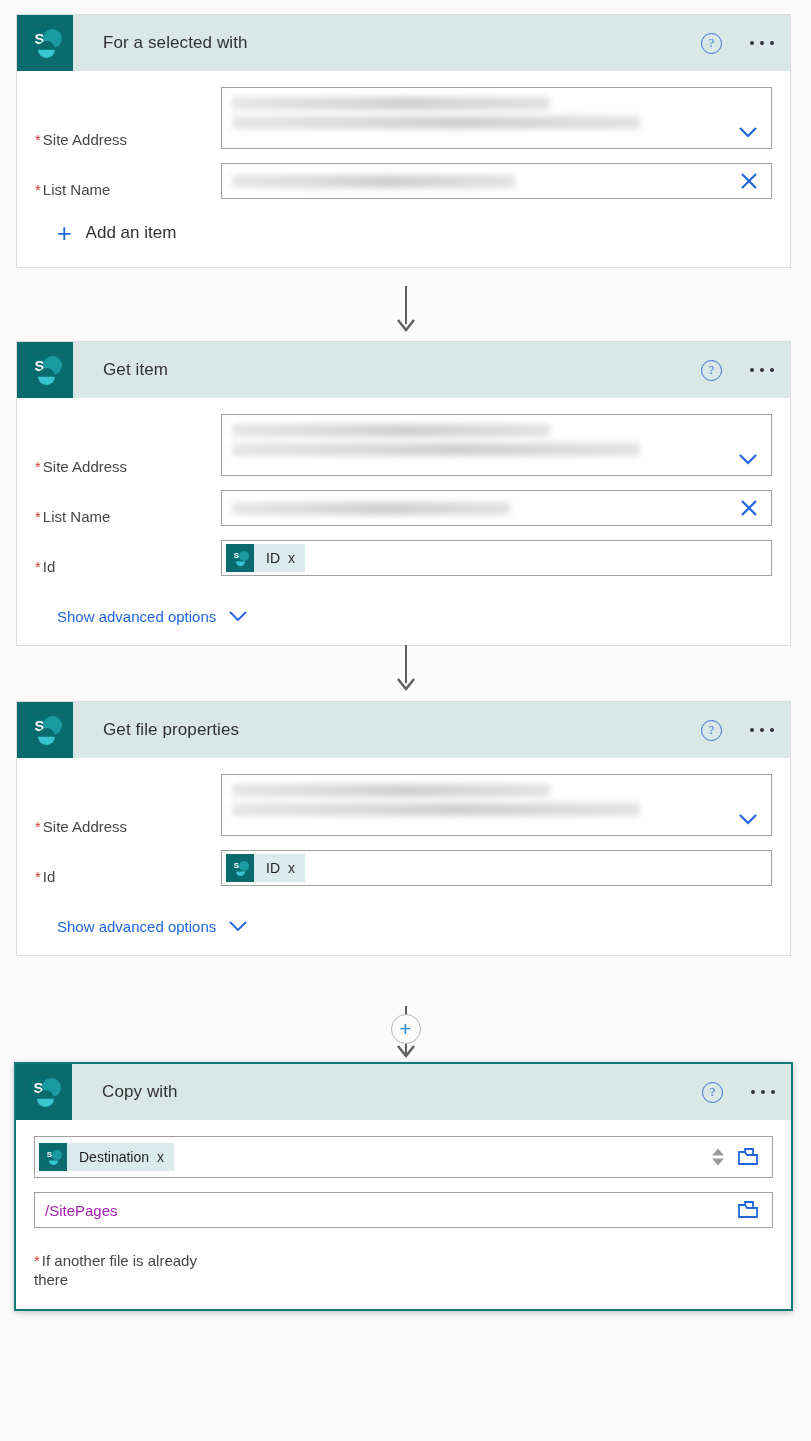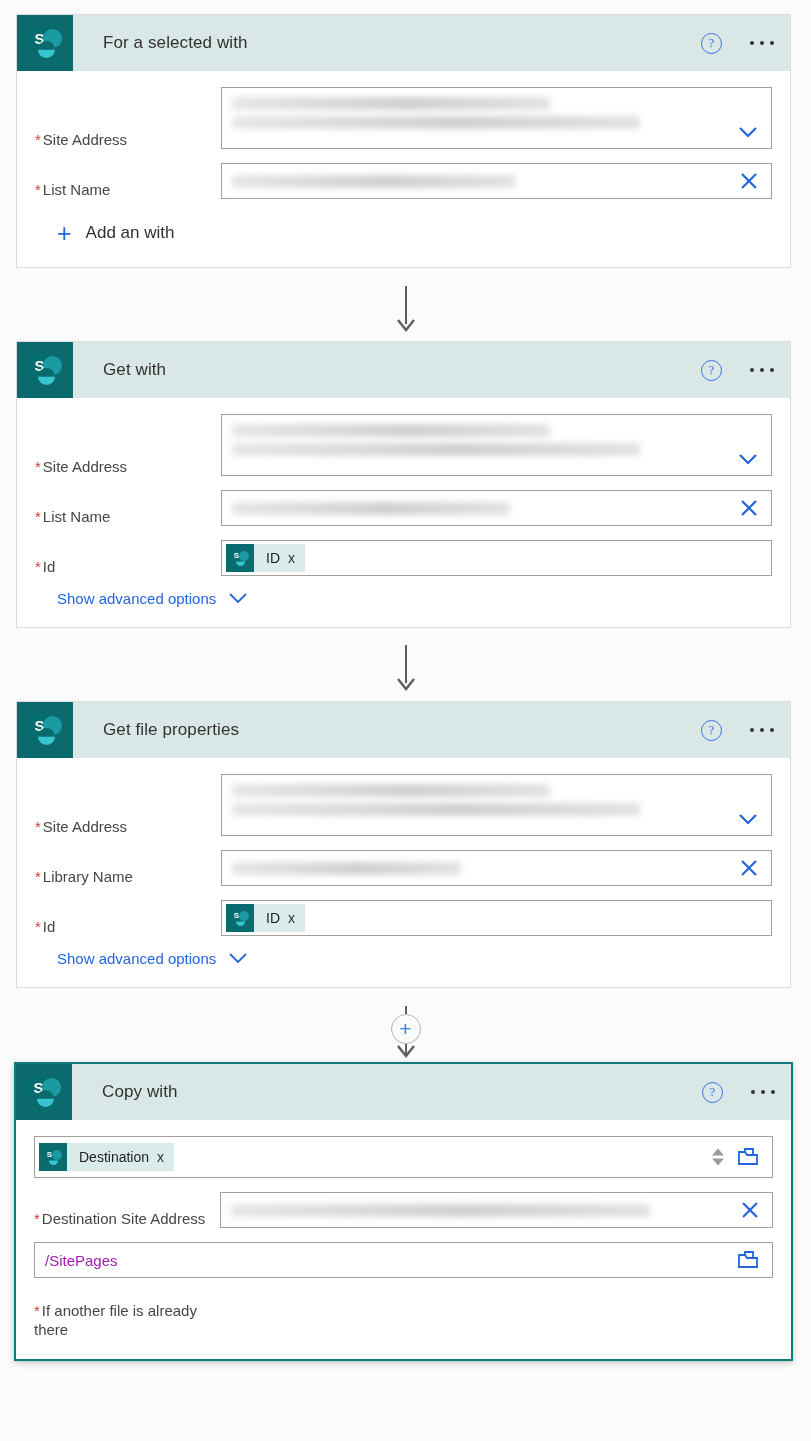--- a/index.html
+++ b/index.html
@@ -210,21 +210,21 @@
     cursor: pointer;
   }
   .add-input .plus {
     color: #2266dd; font-size: 25px; font-weight: 400;
     line-height: 20px; margin-right: 14px;
   }
   .add-input .ai-label { font-size: 17px; color: #323130; }
 
   .adv-link {
     display: flex; align-items: center;
-    margin-top: 14px; margin-left: 22px;
+    margin-top: 32px; margin-left: 22px;
     cursor: pointer;
   }
   .adv-link .al-text { font-size: 15px; color: #2266dd; }
   .adv-link svg { margin-left: 12px; }
 
   
   .connector {
     position: absolute;
     left: 0; width: 811px;
     display: flex; justify-content: center;
@@ -295,21 +295,21 @@
             <svg width="20" height="20" viewBox="0 0 20 20">
                 <line x1="3" y1="3" x2="17" y2="17" stroke="#2266dd" stroke-width="2.2"></line>
                 <line x1="17" y1="3" x2="3" y2="17" stroke="#2266dd" stroke-width="2.2"></line>
               </svg>
           </span>
         </div>
       </div>
 
       <div class="add-input">
         <span class="plus">+</span>
-        <span class="ai-label">Add an with</span>
+        <span class="ai-label">Add an item</span>
       </div>
 
     </div>
   </div>
 
   <div class="connector" style="top:286px;height:50px;">
     <div class="conn-inner" style="height:50px;">
       <div class="conn-line" style="height:38px;"></div>
       <span class="arrow-head">
         <svg width="22" height="14" viewBox="0 0 22 14">
@@ -320,21 +320,21 @@
   </div>
 
   <div class="card" style="top:341px;">
     <div class="card-header">
       <div class="sp-logo">
         <div class="sq">S</div>
           <div class="c1"></div>
           <div class="c2"></div>
           <div class="c3"></div>
       </div>
-      <div class="card-title">Get with</div>
+      <div class="card-title">Get item</div>
       <div class="hdr-actions">
         <div class="help-icon">?</div>
         <div class="dots">
             <i></i>
             <i></i>
             <i></i>
           </div>
       </div>
     </div>
     <div class="card-body">
@@ -431,32 +431,20 @@
             <div class="redact l2"></div>
           </div>
           <span class="ctrl-icon bottomed">
             <svg width="22" height="14" viewBox="0 0 22 14">
                 <polyline points="3,3 11,11 19,3" fill="none" stroke="#2266dd" stroke-width="2.2"></polyline>
               </svg>
           </span>
         </div>
       </div>
 
-      <div class="row">
-        <div class="f-label"><span class="req">*</span><span>Library Name</span></div>
-        <div class="f-ctrl">
-          <div class="redact single" style="width:46%"></div>
-          <span class="ctrl-icon">
-            <svg width="20" height="20" viewBox="0 0 20 20">
-                <line x1="3" y1="3" x2="17" y2="17" stroke="#2266dd" stroke-width="2.2"></line>
-                <line x1="17" y1="3" x2="3" y2="17" stroke="#2266dd" stroke-width="2.2"></line>
-              </svg>
-          </span>
-        </div>
-      </div>
 
       <div class="row">
         <div class="f-label"><span class="req">*</span><span>Id</span></div>
         <div class="f-ctrl" style="padding-left:4px;">
           <span class="token">
             <span class="tk-logo">
                 <span class="sq">S</span>
                 <span class="c1"></span>
                 <span class="c2"></span>
               </span>
@@ -530,32 +518,20 @@
           </span>
           <span class="ctrl-icon folder">
             <svg width="24" height="22" viewBox="0 0 24 22">
               <path d="M3,6 L3,18 L21,18 L21,9 L11,9 L9,6 Z" fill="none" stroke="#2266dd" stroke-width="1.8"></path>
               <path d="M9,6 L9,3 L17,3 L17,9" fill="none" stroke="#2266dd" stroke-width="1.8"></path>
             </svg>
           </span>
         </div>
       </div>
 
-      <div class="row">
-        <div class="f-label"><span class="req">*</span><span>Destination Site Address</span></div>
-        <div class="f-ctrl">
-          <div class="redact wide" style="width:84%"></div>
-          <span class="ctrl-icon">
-            <svg width="20" height="20" viewBox="0 0 20 20">
-                <line x1="3" y1="3" x2="17" y2="17" stroke="#2266dd" stroke-width="2.2"></line>
-                <line x1="17" y1="3" x2="3" y2="17" stroke="#2266dd" stroke-width="2.2"></line>
-              </svg>
-          </span>
-        </div>
-      </div>
 
       <div class="row">
         <div class="f-ctrl">
           <span class="f-text">/SitePages</span>
           <span class="ctrl-icon folder">
             <svg width="24" height="22" viewBox="0 0 24 22">
               <path d="M3,6 L3,18 L21,18 L21,9 L11,9 L9,6 Z" fill="none" stroke="#2266dd" stroke-width="1.8"></path>
               <path d="M9,6 L9,3 L17,3 L17,9" fill="none" stroke="#2266dd" stroke-width="1.8"></path>
             </svg>
           </span>

